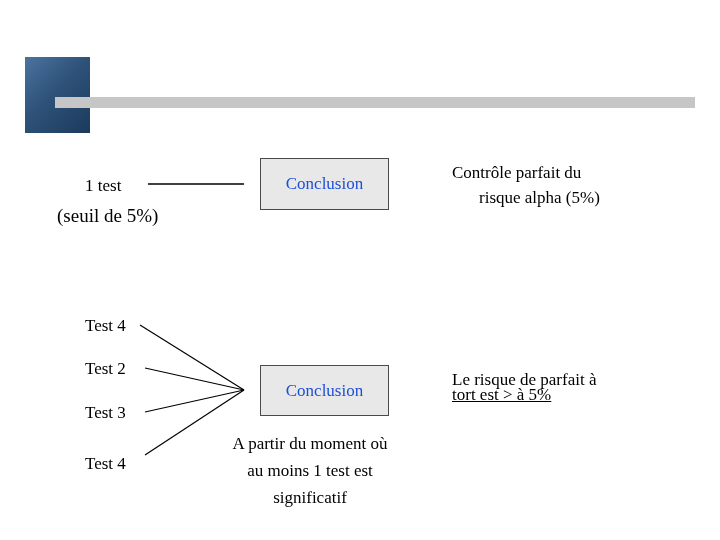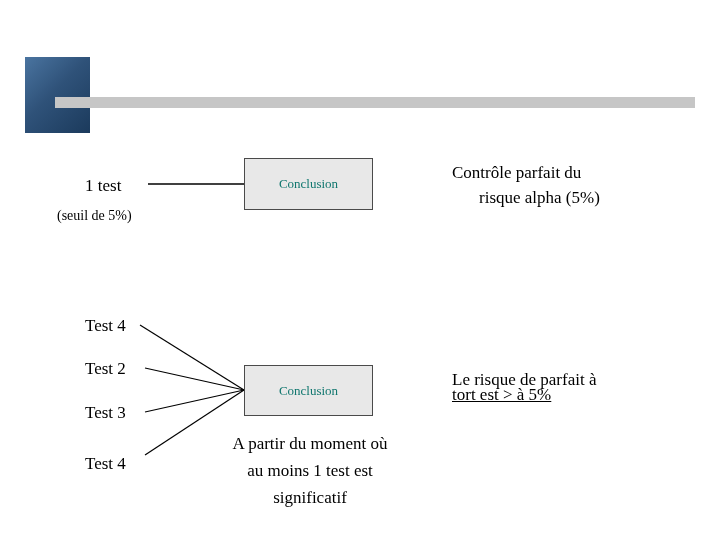--- a/index.html
+++ b/index.html
@@ -37,38 +37,39 @@
   
   .txt {
     position: absolute;
     font-family: "Liberation Serif", serif;
     font-size: 17px;
     line-height: 23px;
     color: #000000;
     white-space: pre;
   }
   .txt.small {
-    font-size: 14px;
+    font-size: 19px;
   }
   .txt.center {
     text-align: center;
   }
 
   
   .box {
     position: absolute;
     background: #e8e8e8;
     border: 1px solid #4a4a4a;
     display: flex;
     align-items: center;
     justify-content: center;
     font-family: "Liberation Serif", serif;
-    font-size: 13px;
-    color: #0f766e;
+    font-size: 17px;
+    color: #1d4ed8;
     box-sizing: border-box;
+    margin-left: 16px;
   }
 
   svg.connectors {
     position: absolute;
     left: 0;
     top: 0;
     width: 720px;
     height: 540px;
     pointer-events: none;
   }

